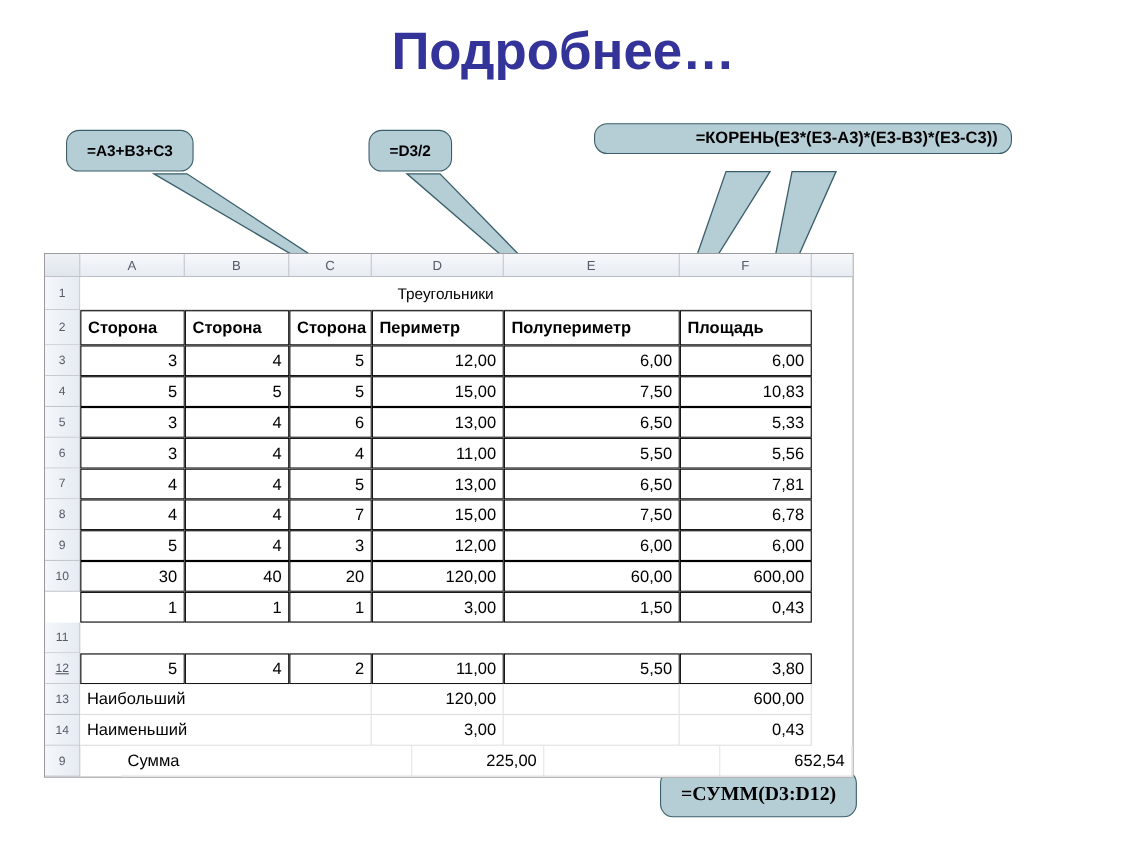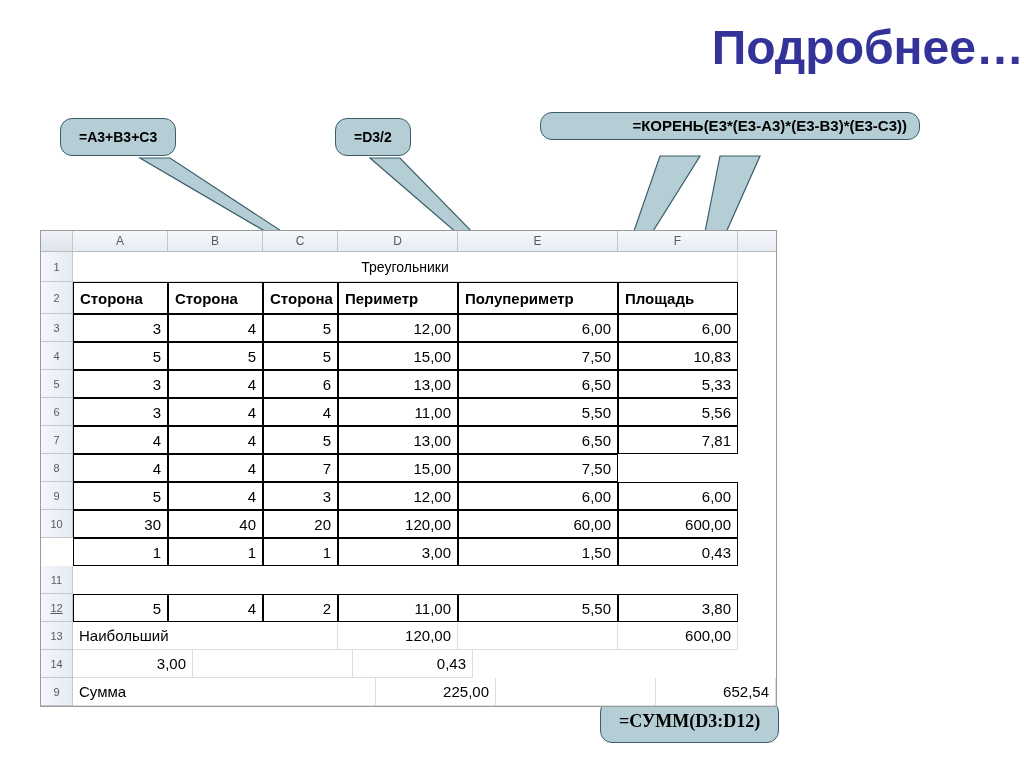--- a/index.html
+++ b/index.html
@@ -6,21 +6,21 @@
   body {
     margin: 0;
     width: 1024px;
     height: 768px;
     background: #ffffff;
     font-family: Arial, sans-serif;
     position: relative;
     overflow: hidden;
   }
   .slide-title {
-    text-align: right;
+    text-align: center;
     font-size: 48px;
     font-weight: bold;
     color: #333399;
     margin: 20px 0 10px 0;
   }
   .callout, .callout-wide {
     position: absolute;
     background: #b5cdd5;
     border: 1.5px solid #3b5f6a;
     border-radius: 12px;
@@ -222,20 +222,21 @@
         <div class="cell data-cell wE num">6,50</div>
         <div class="cell data-cell wF num">7,81</div>
       </div>
       <div class="row">
         <div class="row-h" style="height:28px;">8</div>
         <div class="cell data-cell wA num">4</div>
         <div class="cell data-cell wB num">4</div>
         <div class="cell data-cell wC num">7</div>
         <div class="cell data-cell wD num">15,00</div>
         <div class="cell data-cell wE num">7,50</div>
+        <div class="cell data-cell wF num">6,78</div>
       </div>
       <div class="row">
         <div class="row-h" style="height:28px;">9</div>
         <div class="cell data-cell wA num">5</div>
         <div class="cell data-cell wB num">4</div>
         <div class="cell data-cell wC num">3</div>
         <div class="cell data-cell wD num">12,00</div>
         <div class="cell data-cell wE num">6,00</div>
         <div class="cell data-cell wF num">6,00</div>
       </div>
@@ -270,25 +271,26 @@
   <div id="summary-rows">
       <div class="row">
         <div class="row-h" style="height:28px;">13</div>
         <div class="cell left" style="width:265px;">Наибольший</div>
         <div class="cell wD num">120,00</div>
         <div class="cell wE"></div>
         <div class="cell wF num">600,00</div>
       </div>
       <div class="row">
         <div class="row-h" style="height:28px;">14</div>
+        <div class="cell left" style="width:265px;">Наименьший</div>
         <div class="cell wD num">3,00</div>
         <div class="cell wE"></div>
         <div class="cell wF num">0,43</div>
       </div>
       <div class="row">
         <div class="row-h" style="height:28px;">9</div>
-        <div class="cell left" style="width:303px;">Сумма</div>
+        <div class="cell left" style="width:265px;margin-left:37px;">Сумма</div>
         <div class="cell wD num">225,00</div>
         <div class="cell wE"></div>
         <div class="cell wF num">652,54</div>
       </div>
     </div>
 </div>
 
 </body></html>

